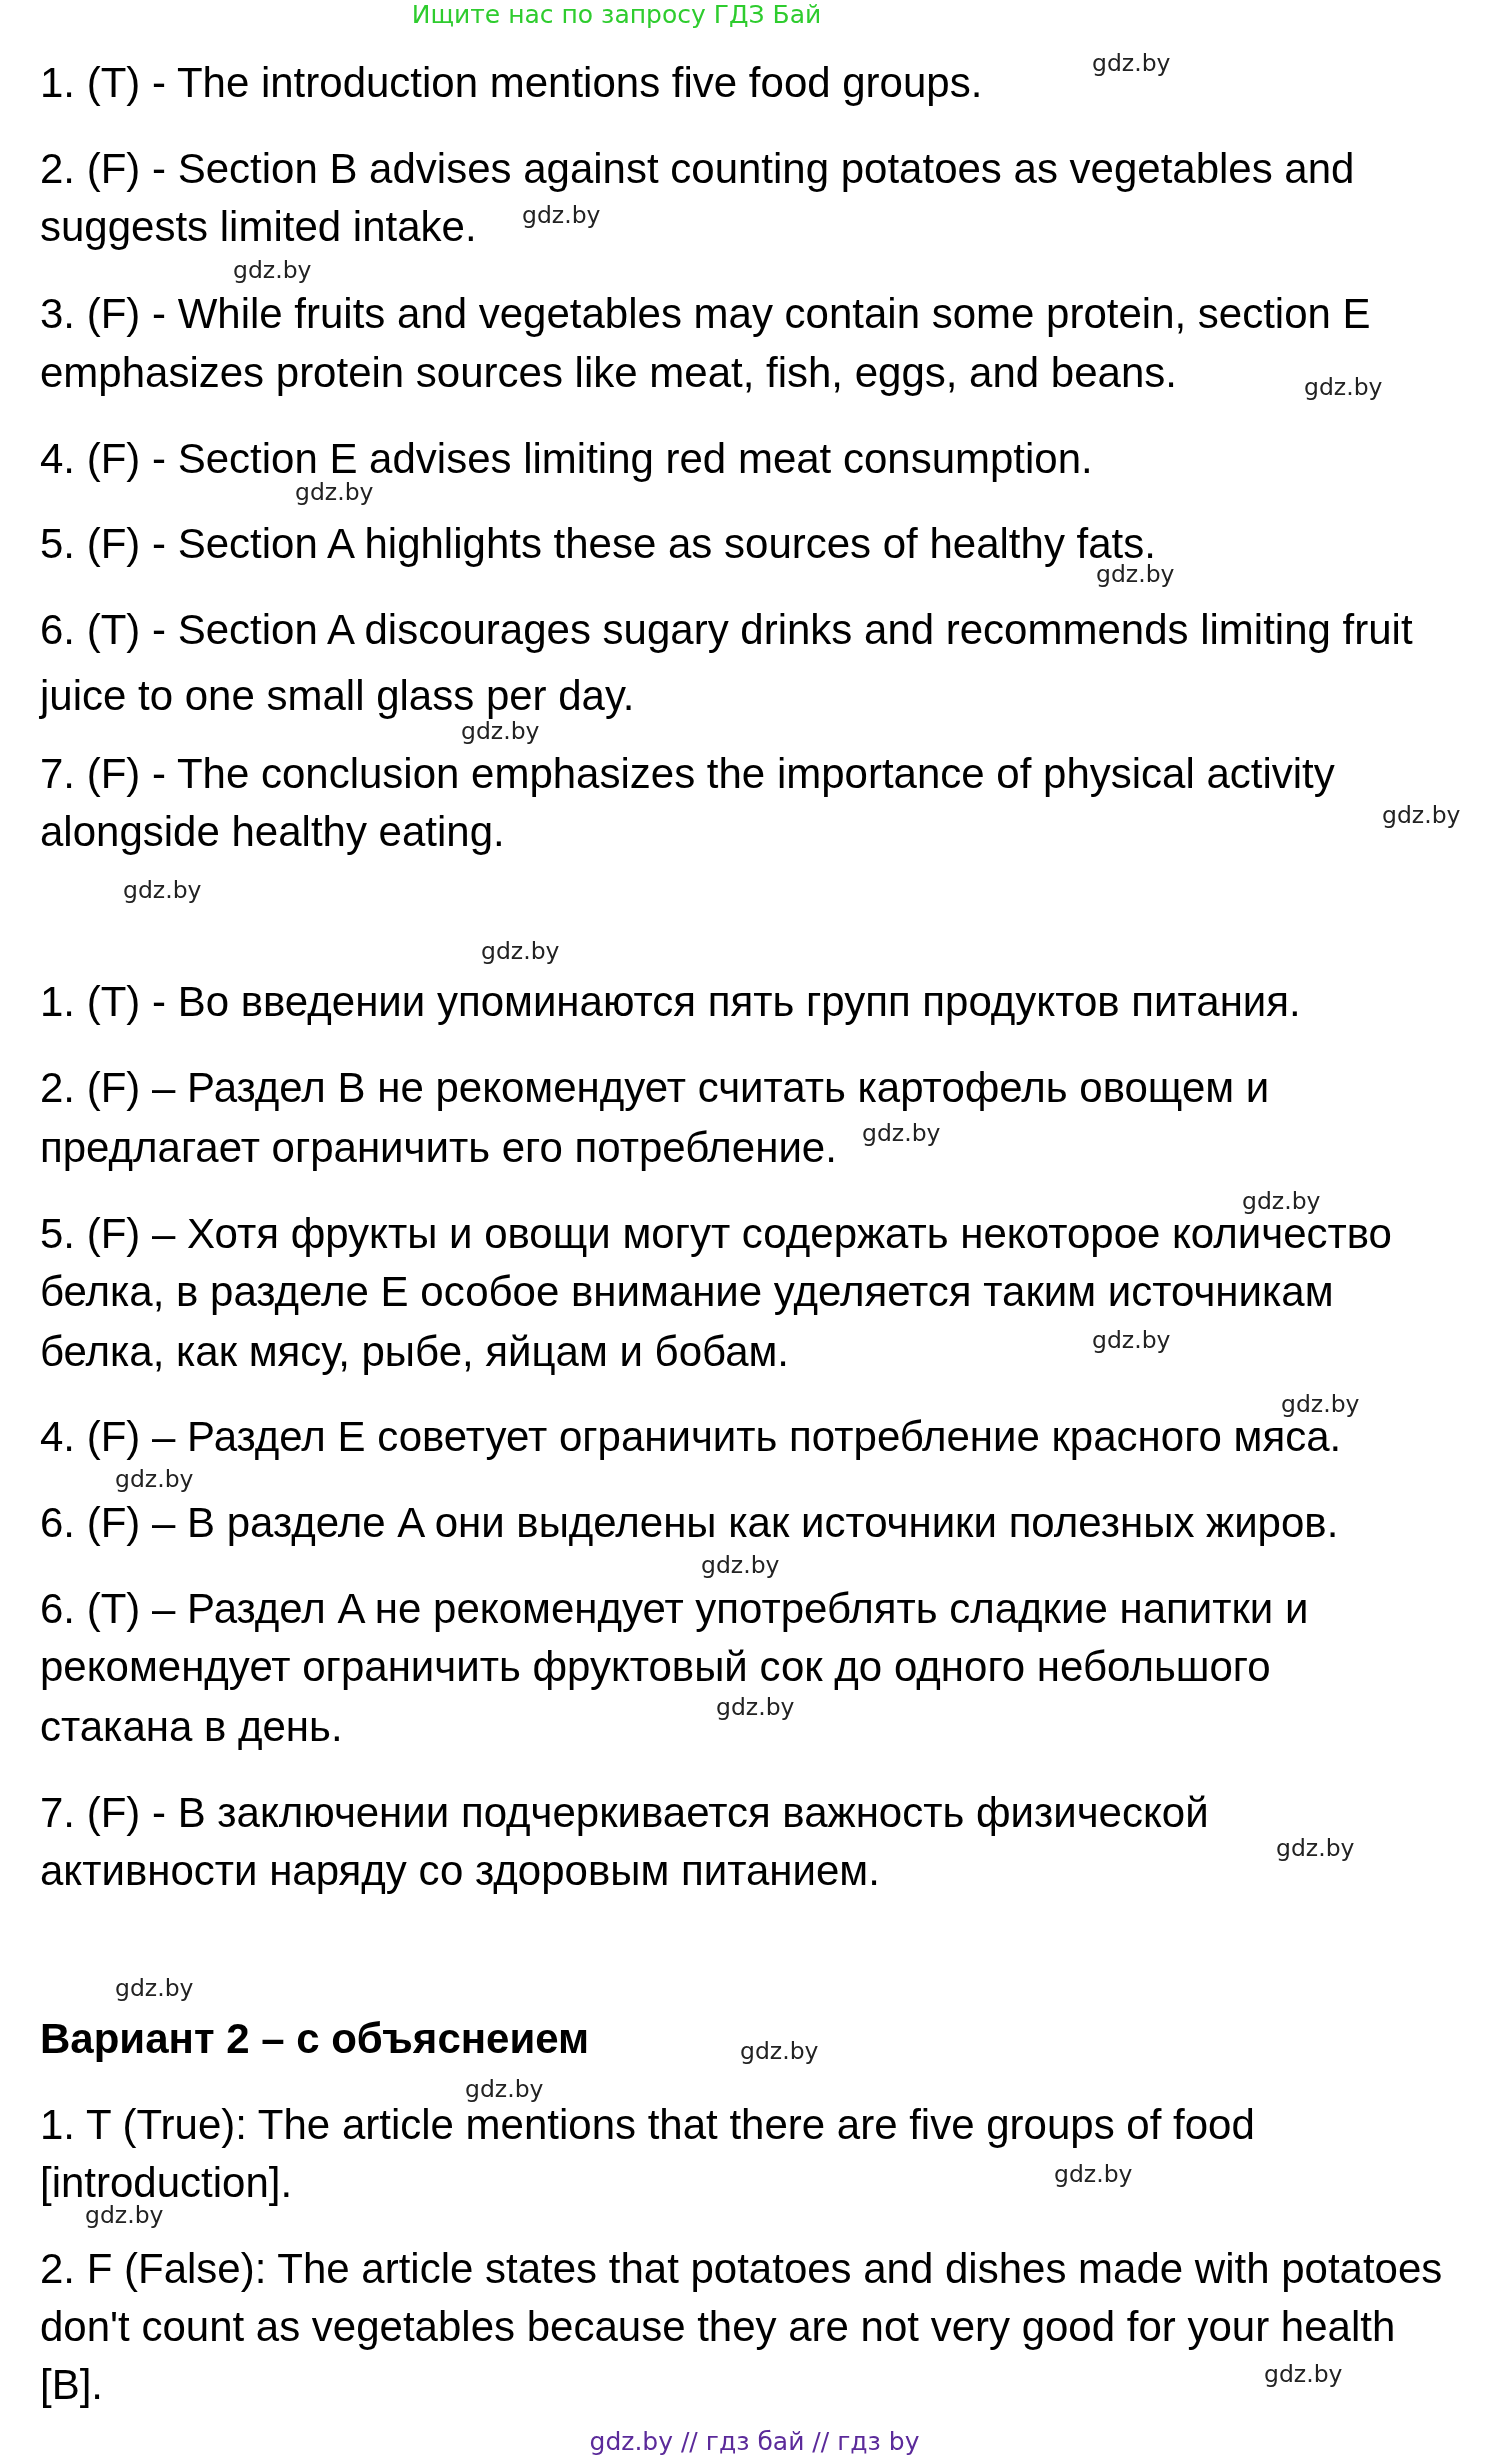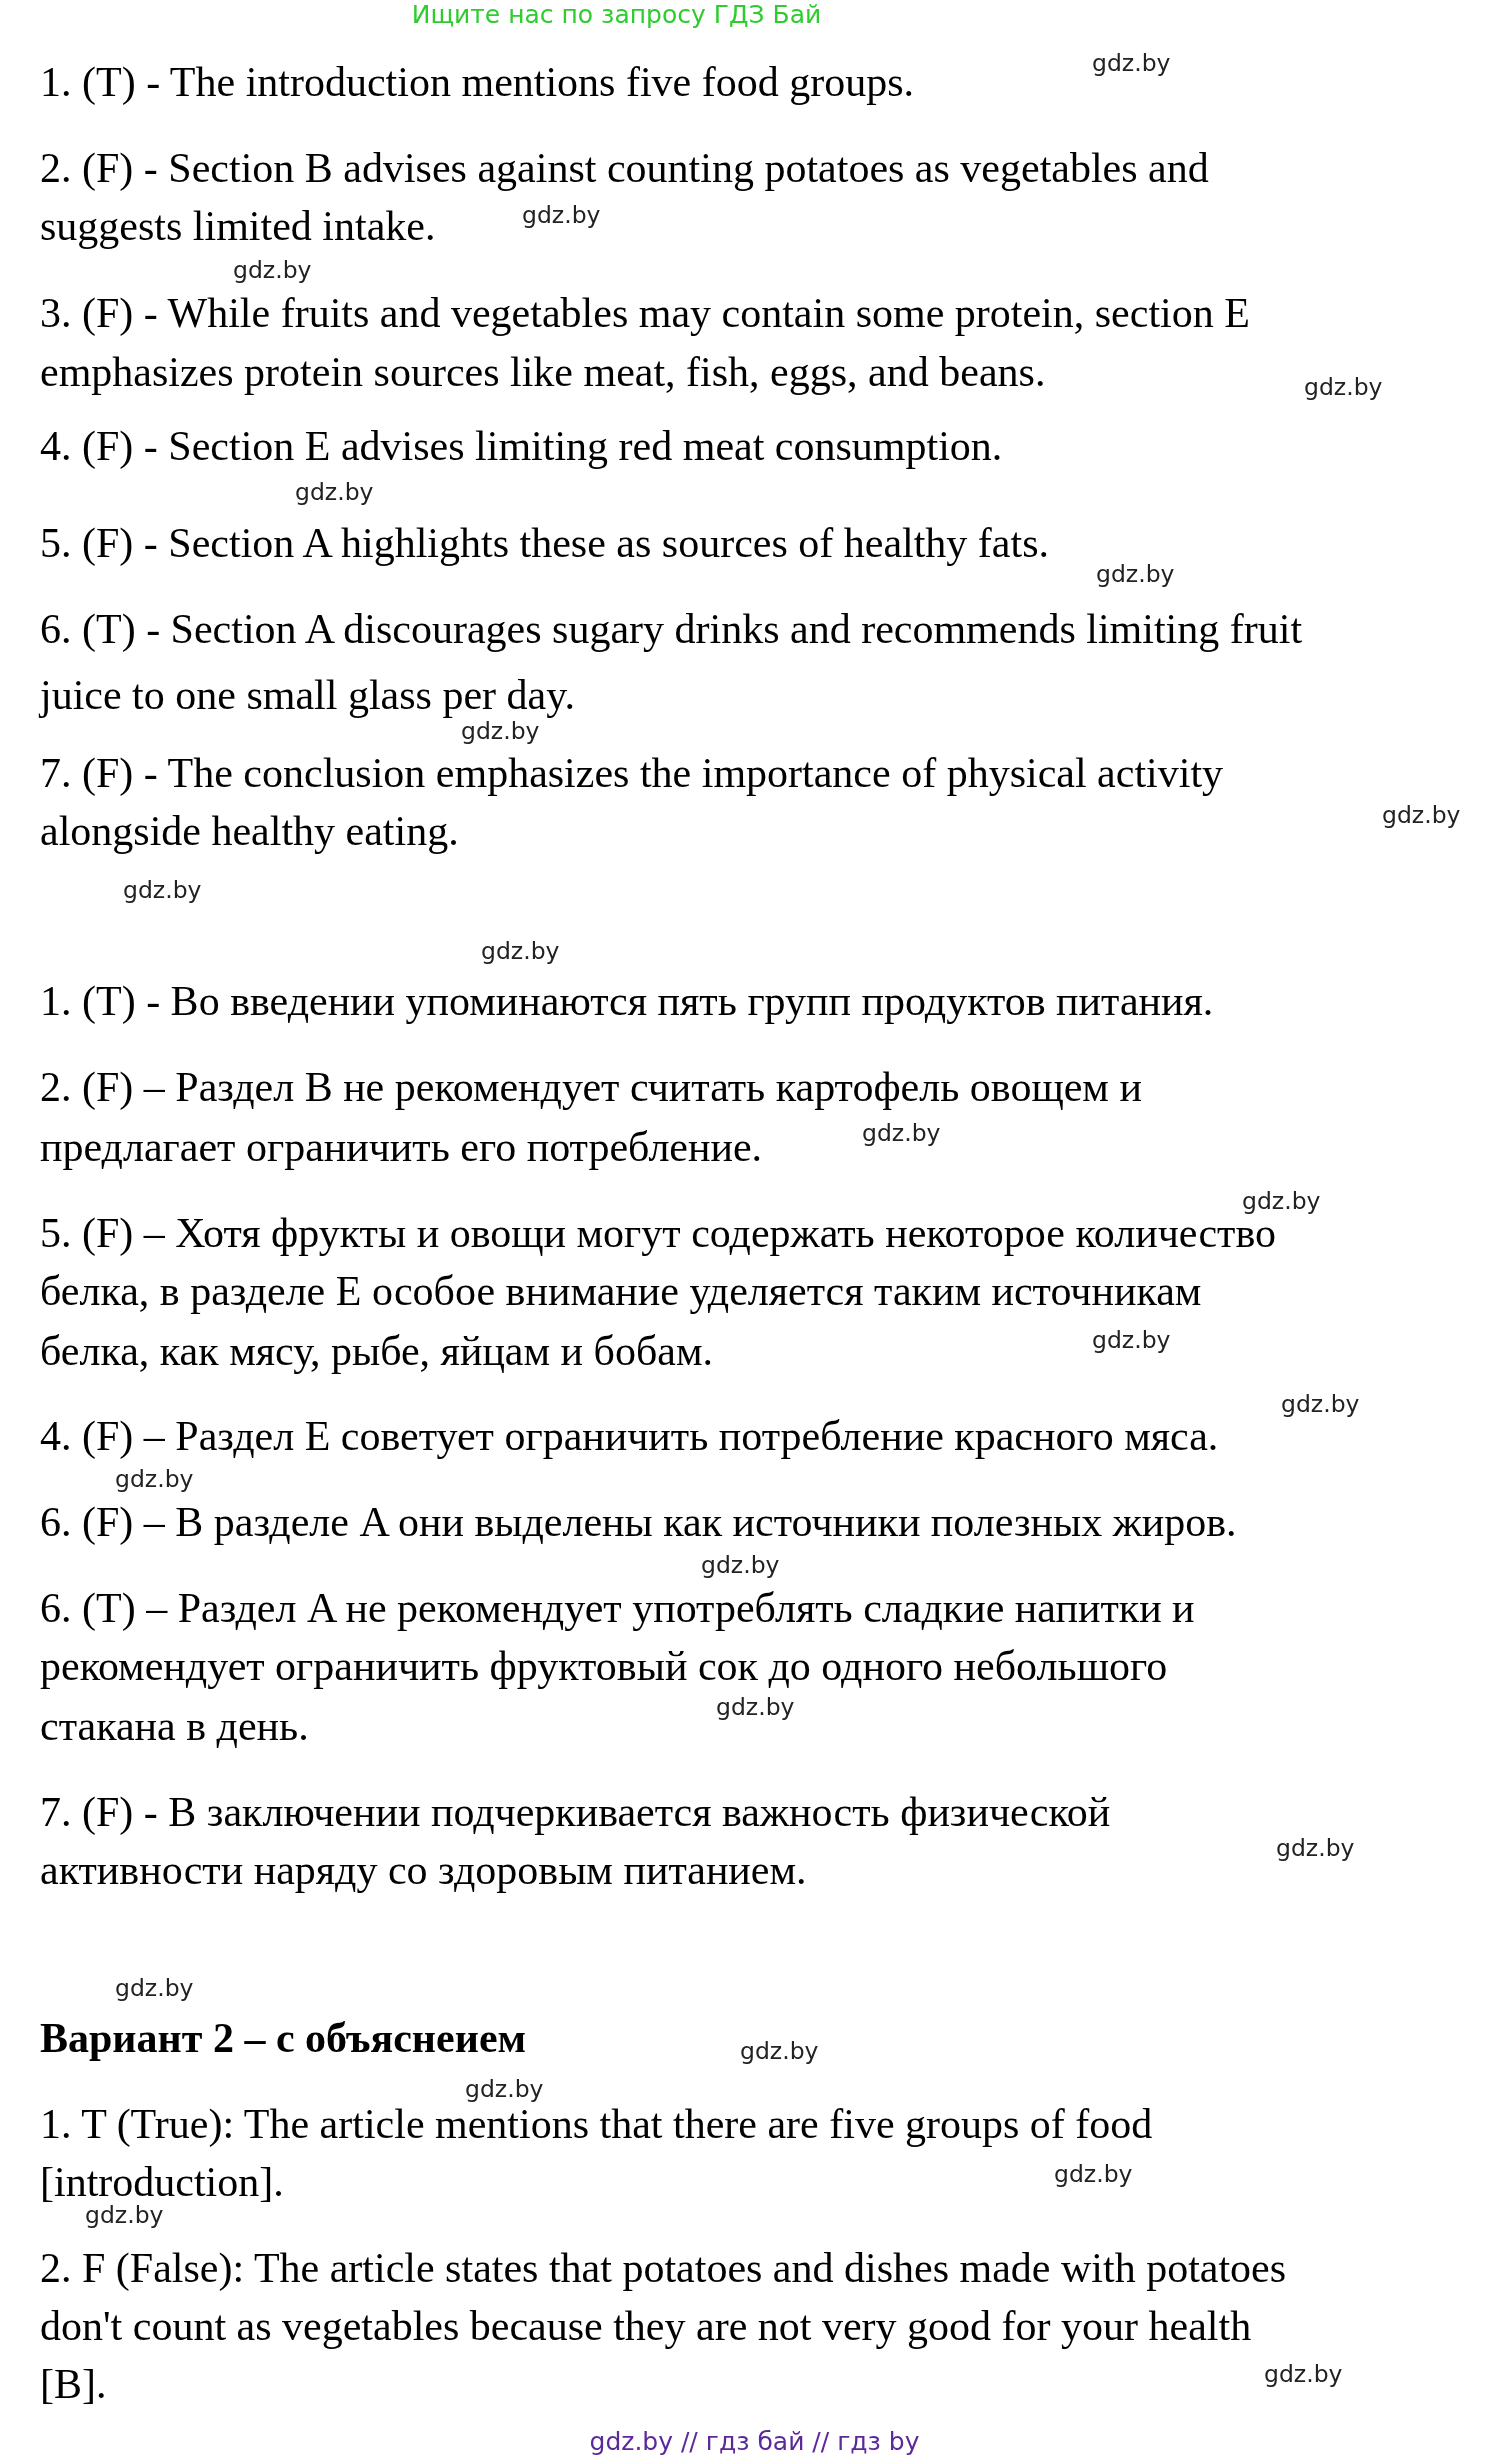--- a/index.html
+++ b/index.html
@@ -1,34 +1,34 @@
 <!DOCTYPE html>
 <html style="font-size:13px"><head>
 <meta charset="utf-8">
 <style>
   html,body{margin:0;padding:0;background:#fff;}
   body{width:1509px;height:2462px;position:relative;overflow:hidden;}
   .hdr{position:absolute;top:0;left:0;width:1233px;text-align:center;font-family:"DejaVu Sans",sans-serif;font-size:25px;color:#2ecc2e;line-height:29px;}
   .ftr{position:absolute;top:2427px;left:0;width:1509px;text-align:center;font-family:"DejaVu Sans",sans-serif;font-size:25px;color:#5b2a9a;line-height:29px;}
-  .ln{position:absolute;left:40px;font-family:Liberation Serif, serif;font-size:42px;color:#000;white-space:nowrap;line-height:49px;}
+  .ln{position:absolute;left:40px;font-family:Liberation Sans, sans-serif;font-size:42px;color:#000;white-space:nowrap;line-height:49px;}
   .h{font-weight:bold;}
   .wm{position:absolute;font-family:"DejaVu Sans",sans-serif;font-size:23.5px;color:#222;line-height:26px;}
 </style>
 </head>
 <body>
 
 <div class="hdr">Ищите нас по запросу ГДЗ Бай</div>
 
 <div>
   <div class="ln" style="top:58px">1. (T) - The introduction mentions five food groups.</div>
   <div class="ln" style="top:144px">2. (F) - Section B advises against counting potatoes as vegetables and</div>
   <div class="ln" style="top:202px">suggests limited intake.</div>
   <div class="ln" style="top:289px">3. (F) - While fruits and vegetables may contain some protein, section E</div>
   <div class="ln" style="top:348px">emphasizes protein sources like meat, fish, eggs, and beans.</div>
-  <div class="ln" style="top:422px">4. (F) - Section E advises limiting red meat consumption.</div>
+  <div class="ln" style="top:434px">4. (F) - Section E advises limiting red meat consumption.</div>
   <div class="ln" style="top:519px">5. (F) - Section A highlights these as sources of healthy fats.</div>
   <div class="ln" style="top:605px">6. (T) - Section A discourages sugary drinks and recommends limiting fruit</div>
   <div class="ln" style="top:671px">juice to one small glass per day.</div>
   <div class="ln" style="top:749px">7. (F) - The conclusion emphasizes the importance of physical activity</div>
   <div class="ln" style="top:807px">alongside healthy eating.</div>
 </div>
 
 <div>
   <div class="ln" style="top:977px">1. (T) - Во введении упоминаются пять групп продуктов питания.</div>
   <div class="ln" style="top:1063px">2. (F) – Раздел B не рекомендует считать картофель овощем и</div>

